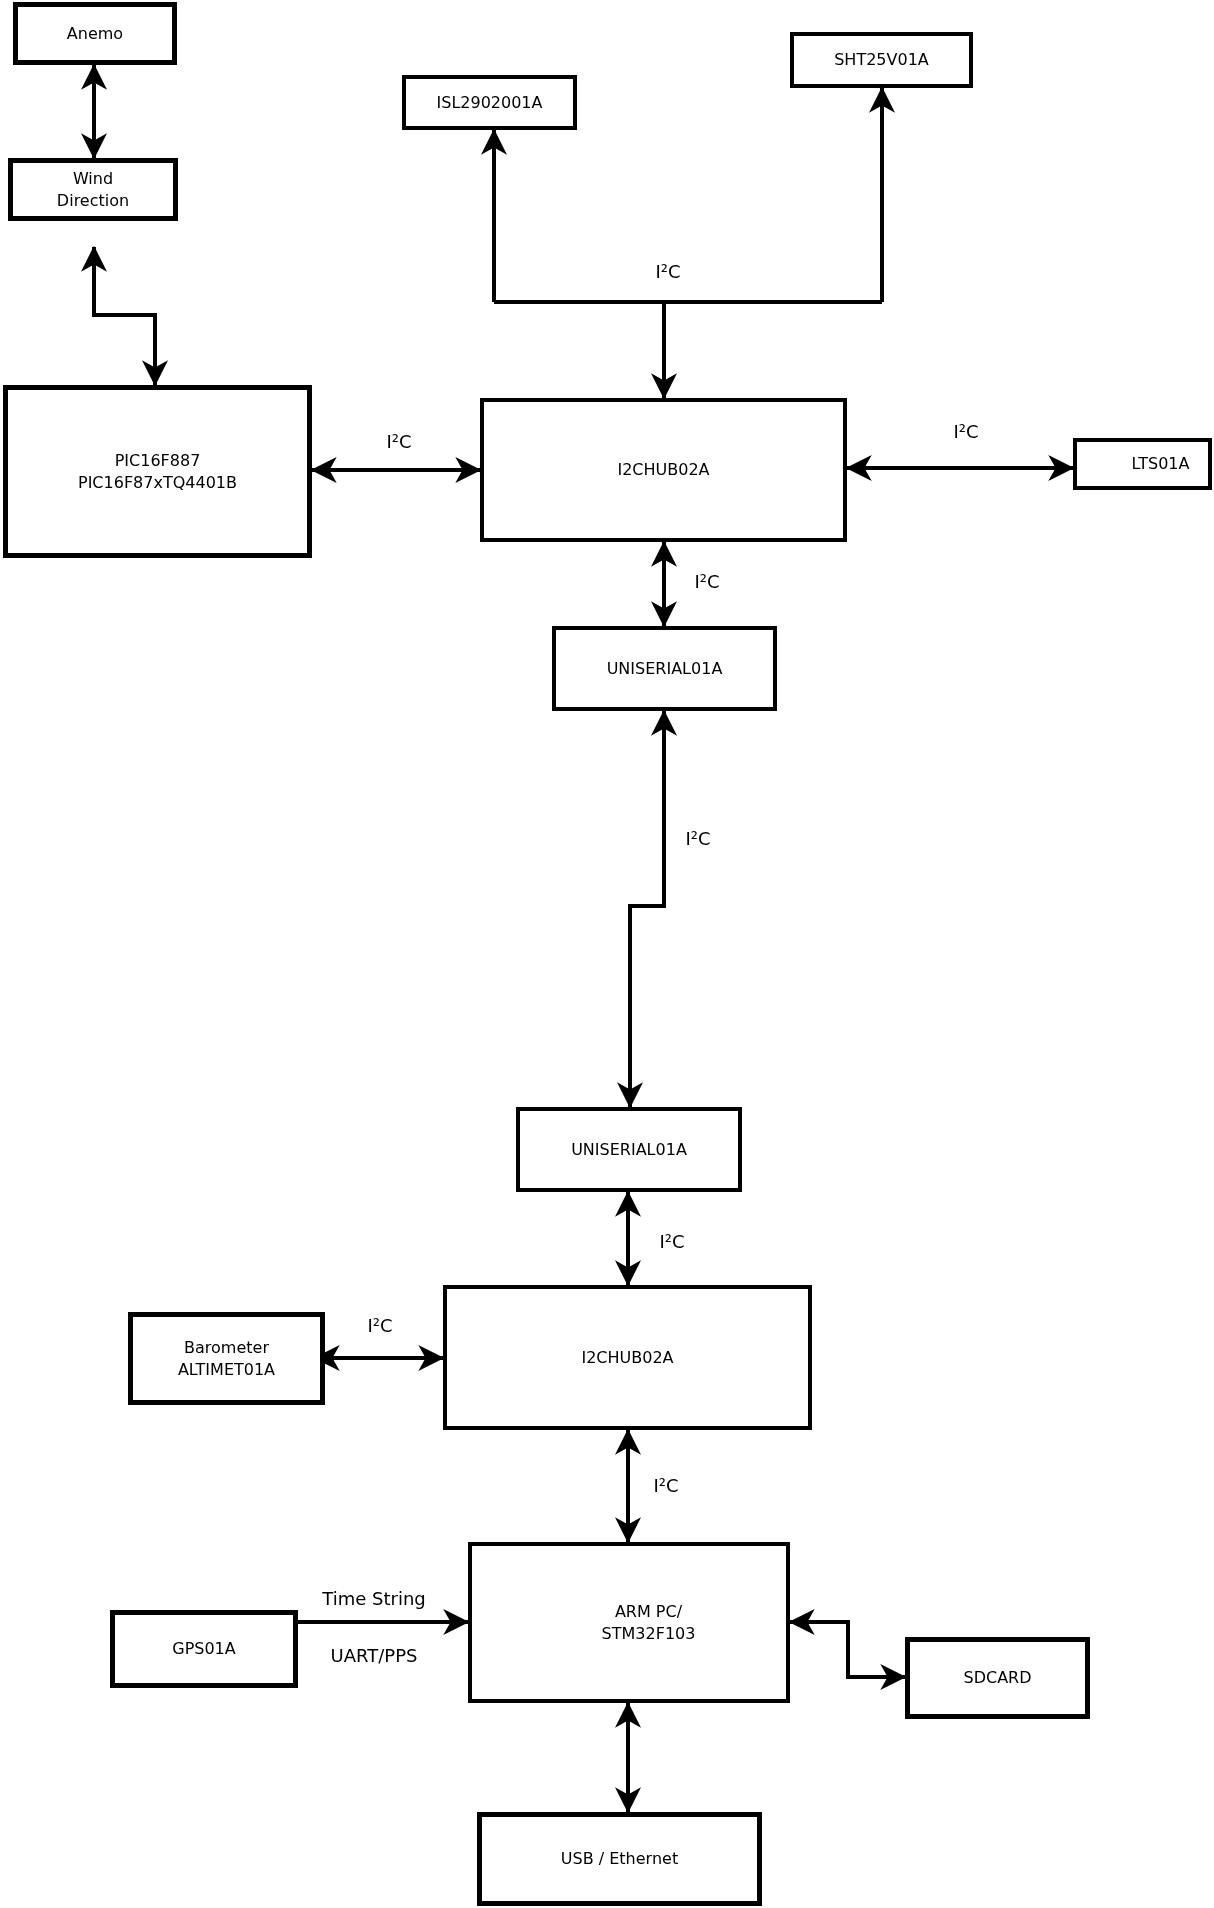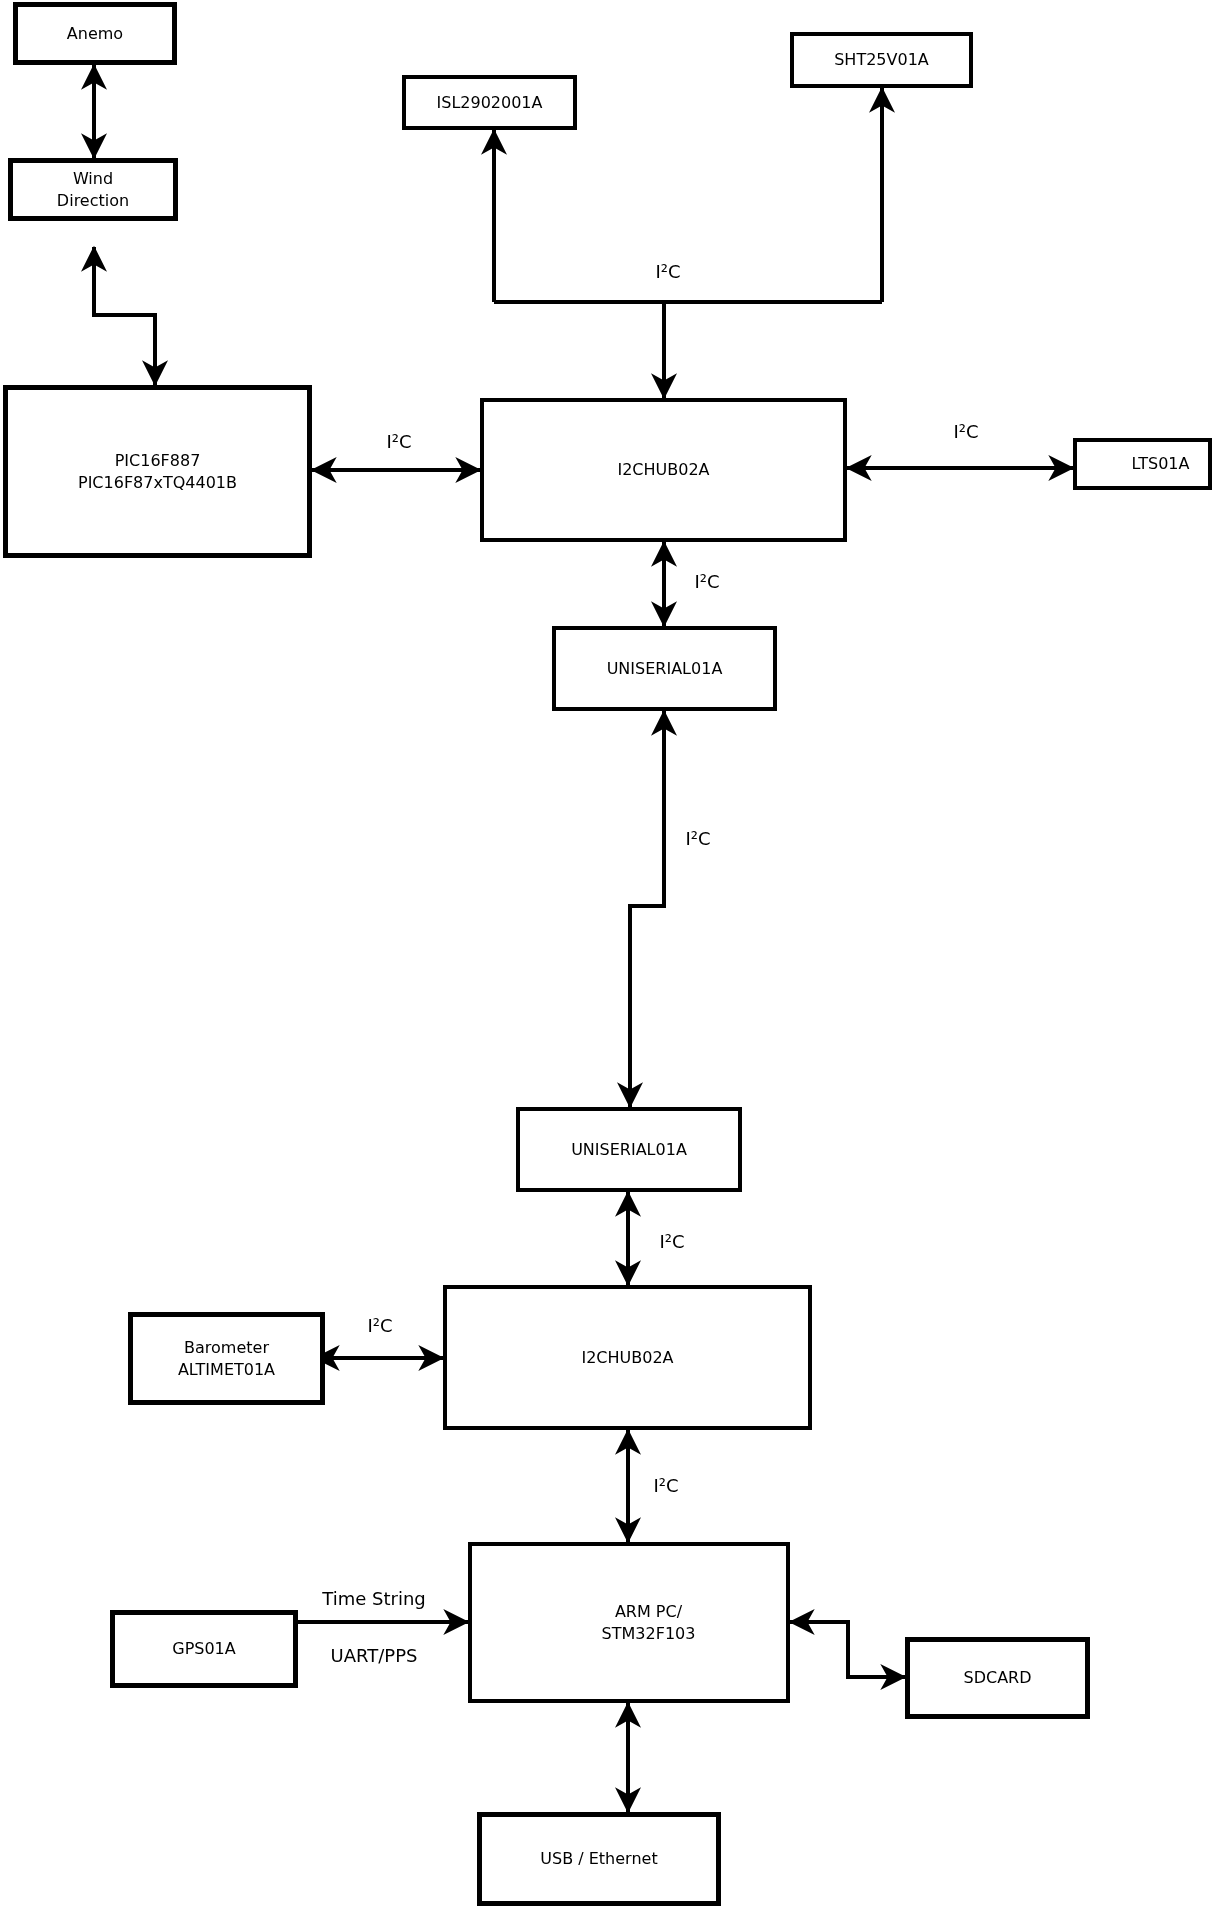--- a/index.html
+++ b/index.html
@@ -135,21 +135,21 @@
 
   <div class="node" style="left:468px; top:1542px; width:322px; height:161px;padding-left:39px;">
     <span>ARM PC/</span>
     <span>STM32F103</span>
   </div>
 
   <div class="node thick" style="left:905px; top:1637px; width:185px; height:82px;">
     <span>SDCARD</span>
   </div>
 
-  <div class="node thick" style="left:477px; top:1812px; width:244px; height:94px;">
+  <div class="node thick" style="left:477px; top:1812px; width:285px; height:94px;">
     <span>USB / Ethernet</span>
   </div>
 
   <div class="edge-label" style="left:668px; top:271px;">I²C</div>
   <div class="edge-label" style="left:399px; top:441px;">I²C</div>
   <div class="edge-label" style="left:966px; top:431px;">I²C</div>
   <div class="edge-label" style="left:707px; top:581px;">I²C</div>
   <div class="edge-label" style="left:698px; top:838px;">I²C</div>
   <div class="edge-label" style="left:672px; top:1241px;">I²C</div>
   <div class="edge-label" style="left:380px; top:1325px;">I²C</div>

